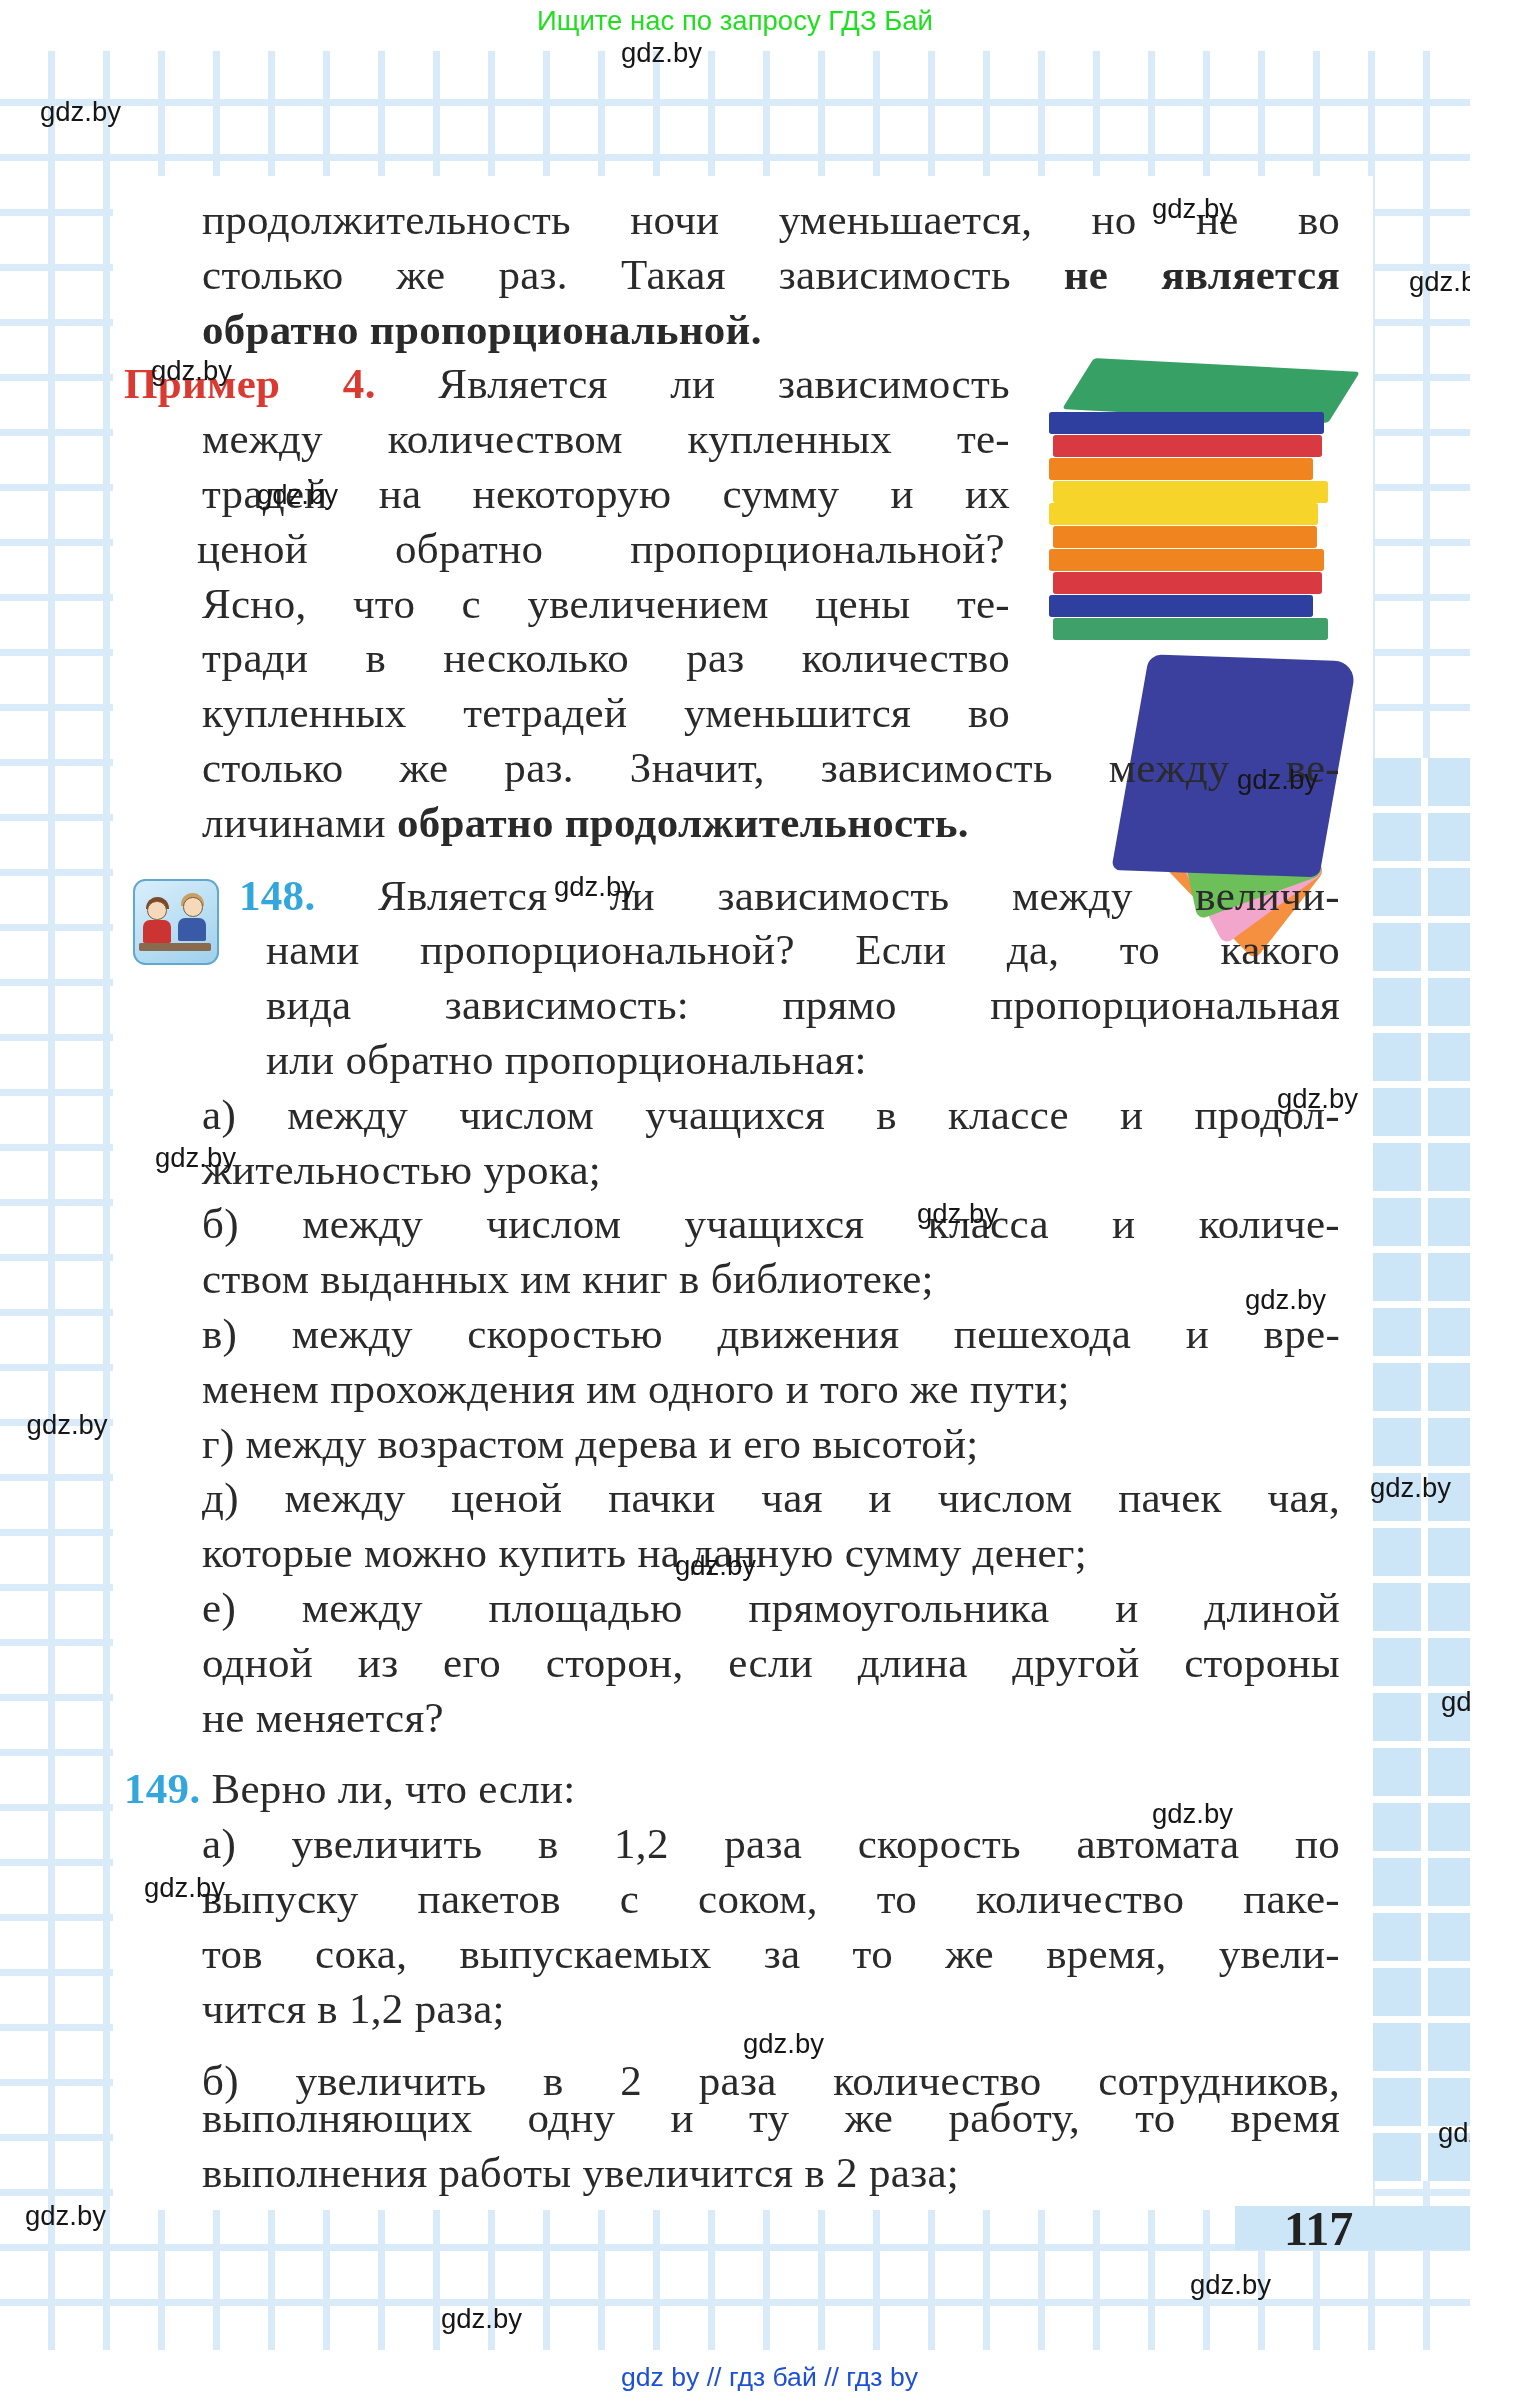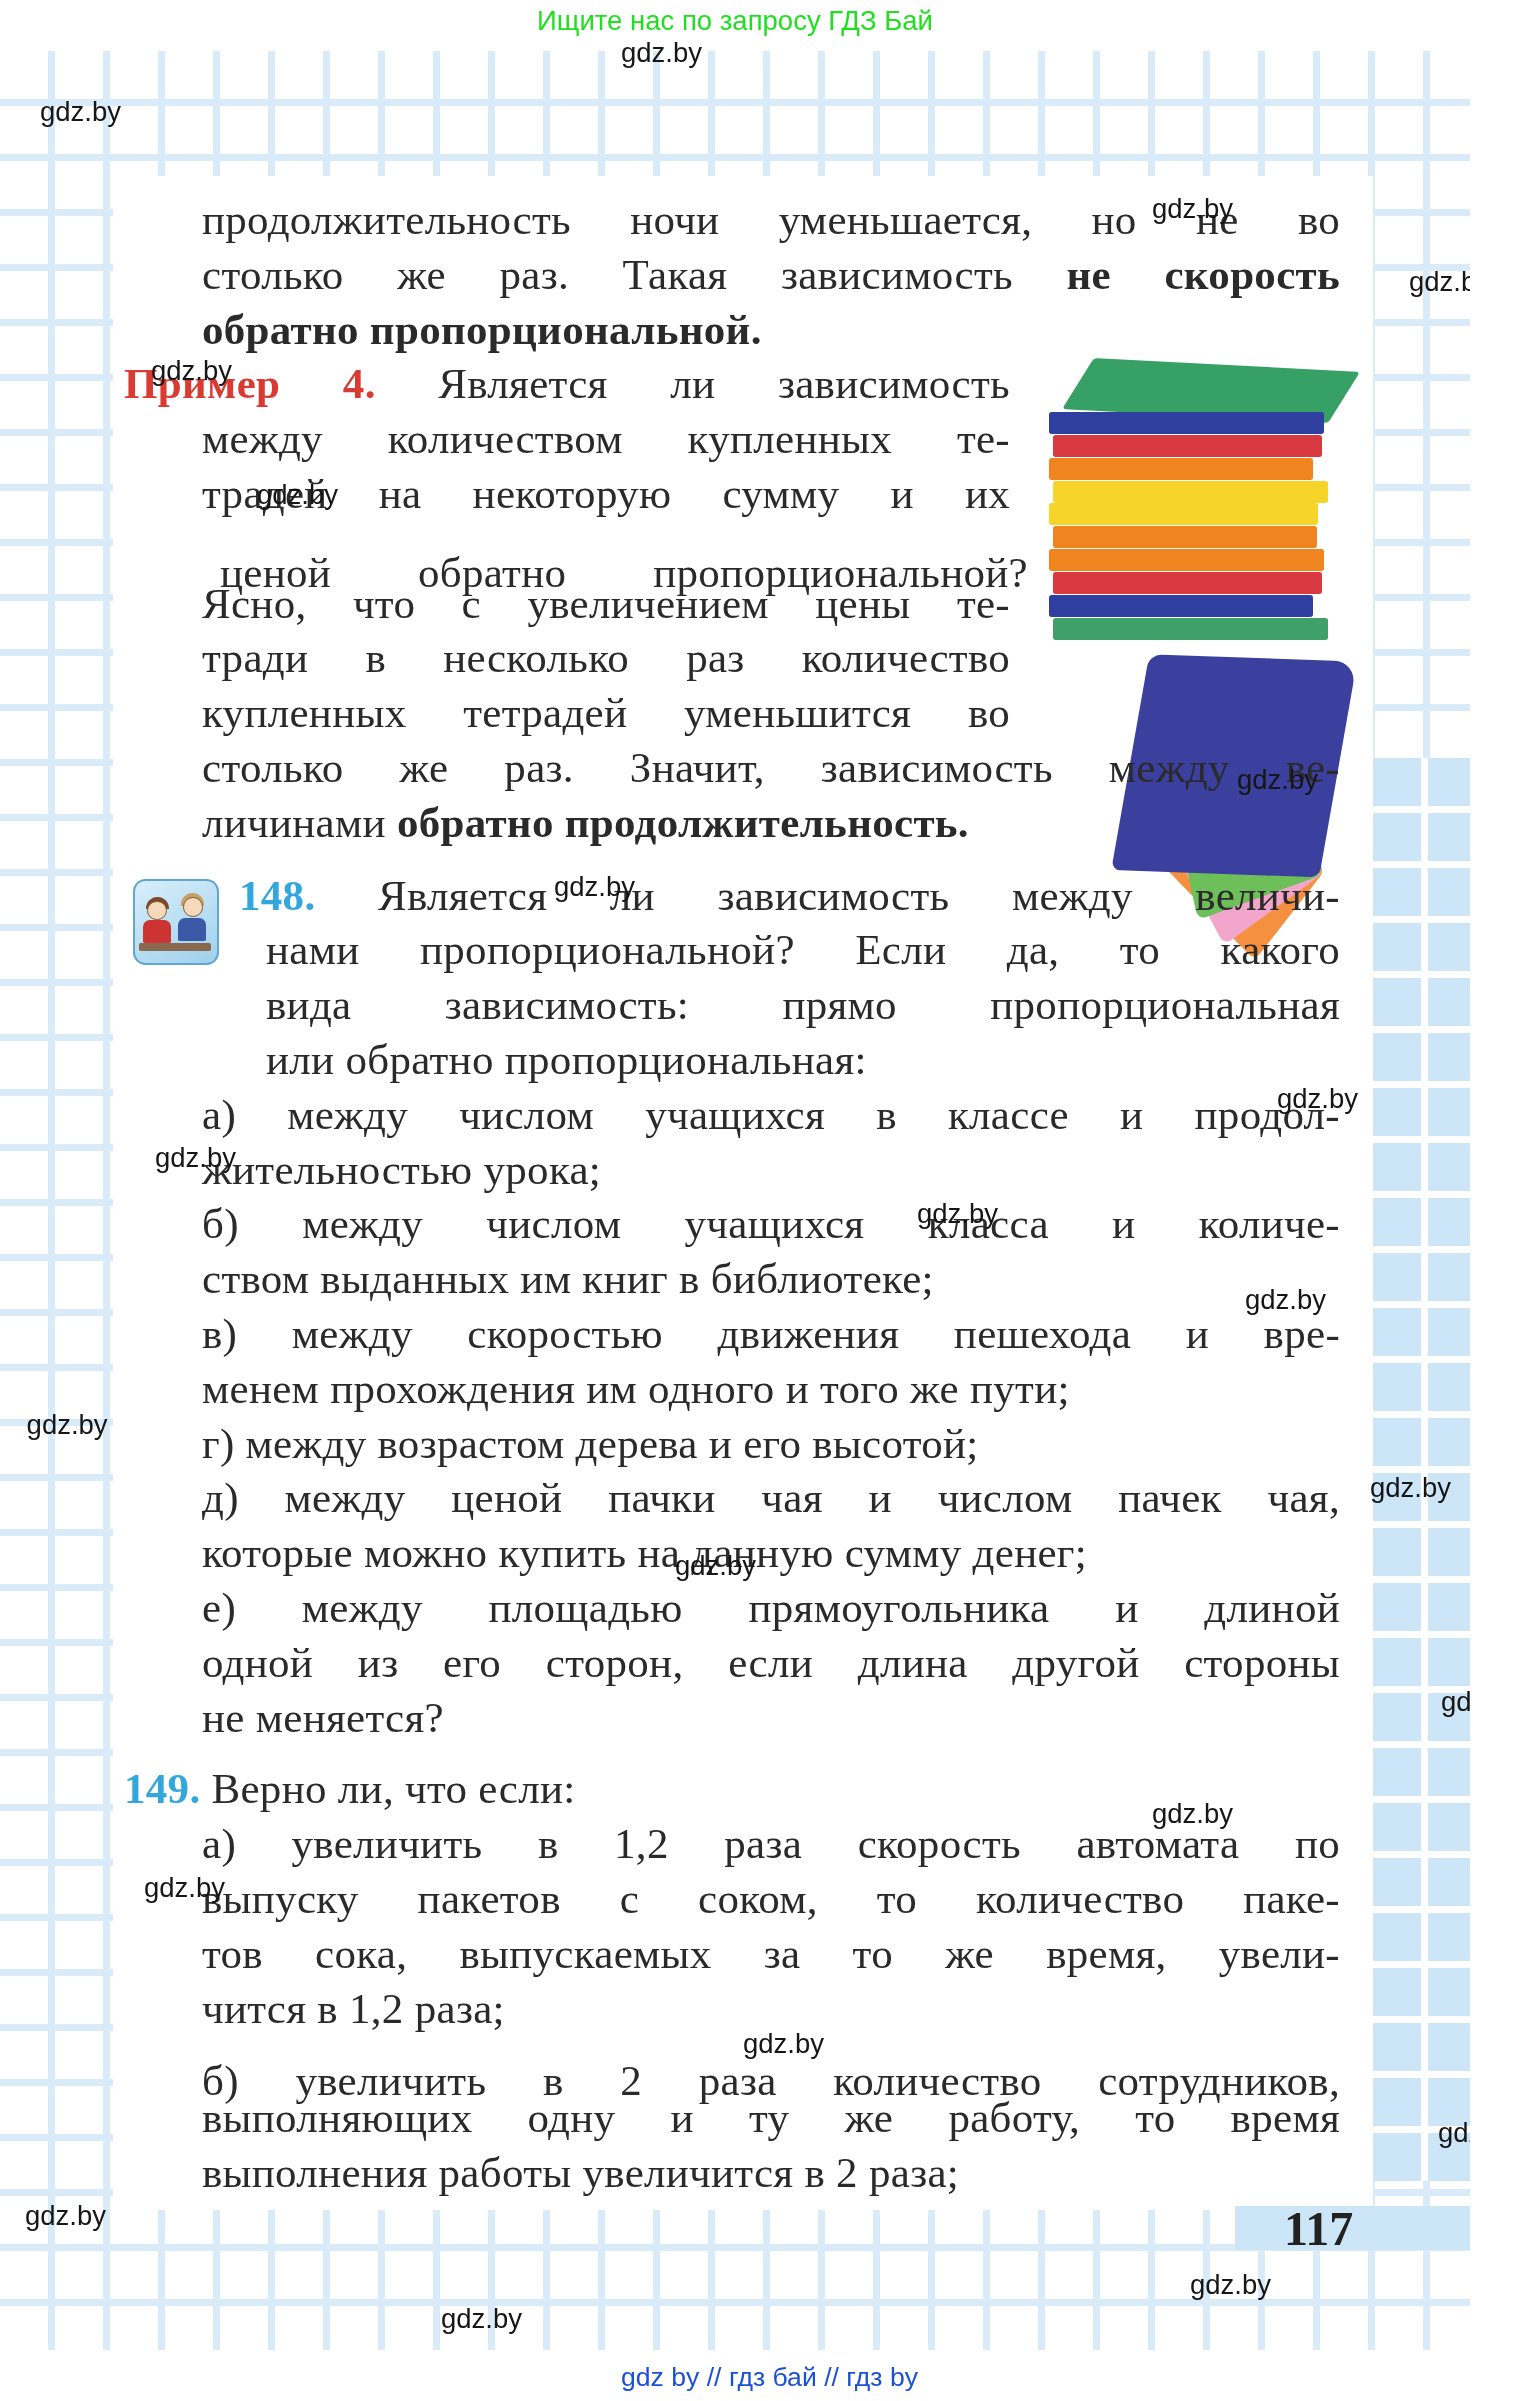--- a/index.html
+++ b/index.html
@@ -92,26 +92,26 @@
     <div class="head" style="left:12.4px;top:19.5px;"></div>
     <div class="bodyf" style="left:8px;top:39px;background:#cc3333;"></div>
     <div class="hair" style="left:46px;top:12.4px;background:#c9a064;"></div>
     <div class="head" style="left:48px;top:16px;"></div>
     <div class="bodyf" style="left:43px;top:37px;background:#3a5aa8;"></div>
     <div class="desk"></div>
   </div>
 
   <div id="lines-layer">
       <div class="tline just" style="left: 202px; width: 1138px; top: 192px;"><span>продолжительность ночи уменьшается, но не во</span></div>
-      <div class="tline just" style="left: 202px; width: 1138px; top: 247px;"><span>столько же раз. Такая зависимость </span><span class="sb">не скорость</span></div>
+      <div class="tline just" style="left: 202px; width: 1138px; top: 247px;"><span>столько же раз. Такая зависимость </span><span class="sb">не является</span></div>
       <div class="tline" style="left: 202px; width: 1138px; top: 302px;"><span class="sb">обратно пропорциональной.</span></div>
       <div class="tline just" style="left: 124px; width: 886px; top: 356px;"><span class="sred">Пример 4. </span><span>Является ли зависимость</span></div>
       <div class="tline just" style="left: 202px; width: 808px; top: 411px;"><span>между количеством купленных те-</span></div>
       <div class="tline just" style="left: 202px; width: 808px; top: 466px;"><span>традей на некоторую сумму и их</span></div>
-      <div class="tline just" style="left: 220px; width: 808px; top: 521px; margin-top: 24px;"><span>ценой обратно пропорциональной?</span></div>
+      <div class="tline just" style="left: 197px; width: 808px; top: 521px;"><span>ценой обратно пропорциональной?</span></div>
       <div class="tline just" style="left: 202px; width: 808px; top: 576px;"><span>Ясно, что с увеличением цены те-</span></div>
       <div class="tline just" style="left: 202px; width: 808px; top: 630px;"><span>тради в несколько раз количество</span></div>
       <div class="tline just" style="left: 202px; width: 808px; top: 685px;"><span>купленных тетрадей уменьшится во</span></div>
       <div class="tline just" style="left: 202px; width: 1138px; top: 740px;"><span>столько же раз. Значит, зависимость между ве-</span></div>
       <div class="tline" style="left: 202px; width: 1138px; top: 795px;"><span>личинами </span><span class="sb">обратно продолжительность.</span></div>
       <div class="tline just" style="left: 239px; width: 1101px; top: 868px;"><span class="sblue">148. </span><span>Является ли зависимость между величи-</span></div>
       <div class="tline just" style="left: 266px; width: 1074px; top: 922px;"><span>нами пропорциональной? Если да, то какого</span></div>
       <div class="tline just" style="left: 266px; width: 1074px; top: 977px;"><span>вида зависимость: прямо пропорциональная</span></div>
       <div class="tline" style="left: 266px; width: 1074px; top: 1032px;"><span>или обратно пропорциональная:</span></div>
       <div class="tline just" style="left: 202px; width: 1138px; top: 1087px;"><span>а) между числом учащихся в классе и продол-</span></div>

